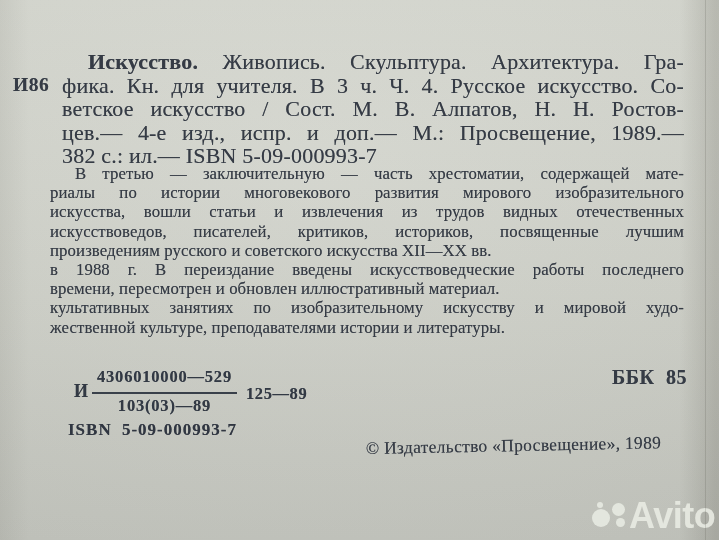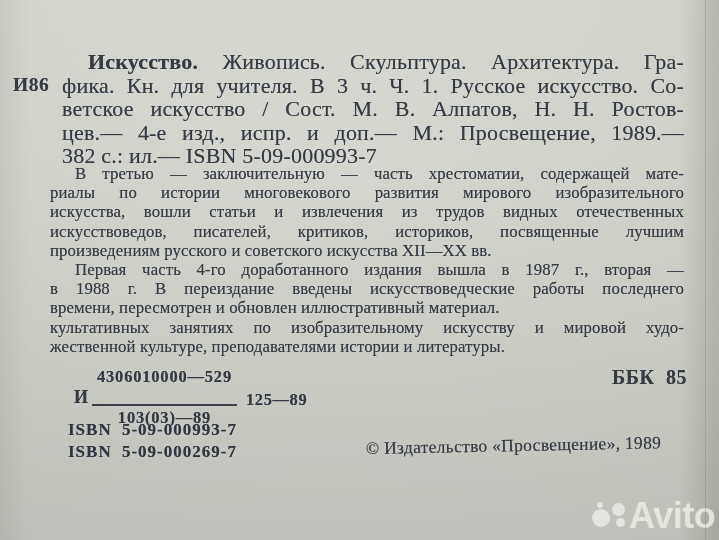--- a/index.html
+++ b/index.html
@@ -48,21 +48,21 @@
 
   
   .imprint-group {
     position: absolute; left: 74px; top: 367px;
     display: inline-flex; align-items: center;
     font-weight: bold; font-size: 16.5px; color: #323944;
   }
   .series-letter { font-size: 18px; margin-right: 4px; }
   .fraction { display: inline-block; text-align: center; }
   .fraction .num {
-    padding: 0 5px 17px 5px; letter-spacing: 0.8px;
+    padding: 0 5px 5px 5px; letter-spacing: 0.8px;
     border-bottom: 2px solid #39404a;
   }
   .fraction .den { padding-top: 2px; letter-spacing: 0.8px; }
   .frac-suffix { margin-left: 9px; transform: translateY(2px); letter-spacing: 0.6px; }
   .bbk {
     position: absolute; left: 612px; top: 366px;
     font-weight: 600; font-size: 20px; letter-spacing: 0.5px; word-spacing: 6px;
   }
 
   
@@ -97,52 +97,50 @@
 </style>
 </head>
 <body>
 
 <div class="photo">
 
   <div class="code txt">И86</div>
 
   <div class="record txt">
     <div class="jl ind-rec"><span class="lead">Искусство.</span><span> Живопись. Скульптура. Архитектура. Гра-</span></div>
-    <div class="jl">фика. Кн. для учителя. В 3 ч. Ч. 1. Русское искусство. Со-</div>
+    <div class="jl">фика. Кн. для учителя. В 3 ч. Ч. 4. Русское искусство. Со-</div>
     <div class="jl">ветское искусство / Сост. М. В. Алпатов, Н. Н. Ростов-</div>
     <div class="jl">цев.— 4-е изд., испр. и доп.— М.: Просвещение, 1989.—</div>
     <div class="jl-last">382 с.: ил.— ISBN 5-09-000993-7</div>
   </div>
 
   <div class="annotation txt">
     <div class="jl ind-par">В третью — заключительную — часть хрестоматии, содержащей мате-</div>
     <div class="jl">риалы по истории многовекового развития мирового изобразительного</div>
     <div class="jl">искусства, вошли статьи и извлечения из трудов видных отечественных</div>
     <div class="jl">искусствоведов, писателей, критиков, историков, посвященные лучшим</div>
     <div class="jl-last">произведениям русского и советского искусства XII—XX вв.</div>
-    <div class="jl ind-par">Первая часть 4-го доработанного издания вышла в 1987 г., вторая —</div>
     <div class="jl">в 1988 г. В переиздание введены искусствоведческие работы последнего</div>
     <div class="jl-last">времени, пересмотрен и обновлен иллюстративный материал.</div>
     <div class="jl">культативных занятиях по изобразительному искусству и мировой худо-</div>
     <div class="jl-last">жественной культуре, преподавателями истории и литературы.</div>
   </div>
 
   <div class="imprint-group txt">
     <span class="series-letter">И</span>
     <span class="fraction">
       <span class="num" style="display:block">4306010000—529</span>
       <span class="den" style="display:block">103(03)—89</span>
     </span>
     <span class="frac-suffix">125—89</span>
   </div>
 
   <div class="bbk txt">ББК 85</div>
 
   <div class="isbn-line isbn-1 txt">ISBN 5-09-000993-7</div>
-  <div class="isbn-line isbn-2 txt">ISBN 5-09-000269-7</div>
 
   <div class="publisher txt">© Издательство «Просвещение», 1989</div>
 
   <div class="watermark">
     <span class="wm-dot a"></span>
     <span class="wm-dot b"></span>
     <span class="wm-dot c"></span>
     <span class="wm-dot d"></span>
     <span class="wm-text">Avito</span>
   </div>

